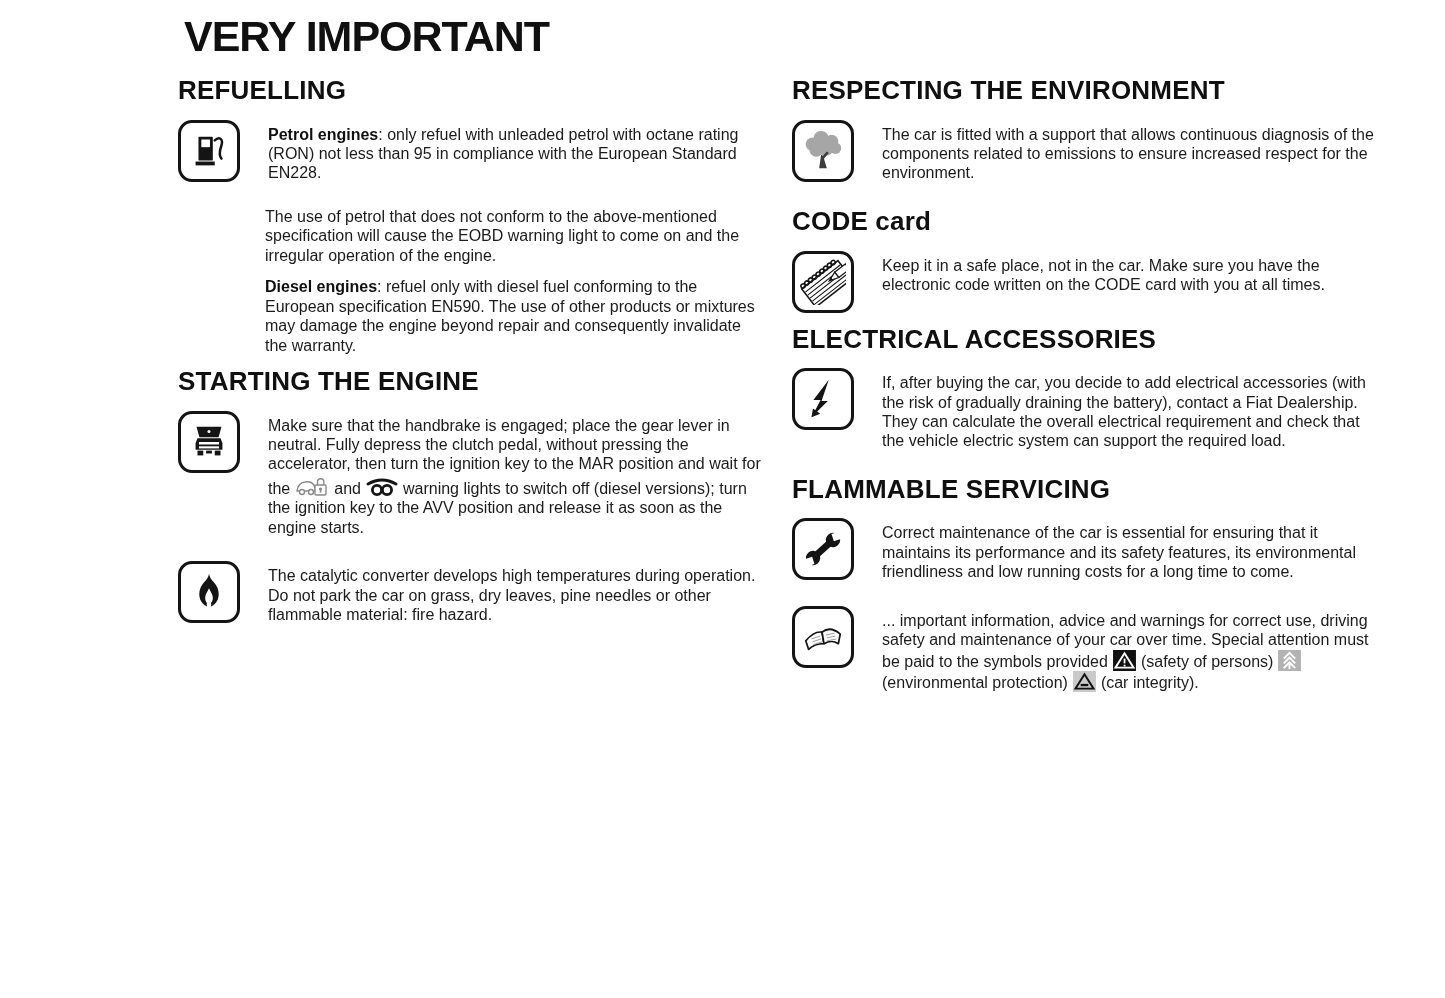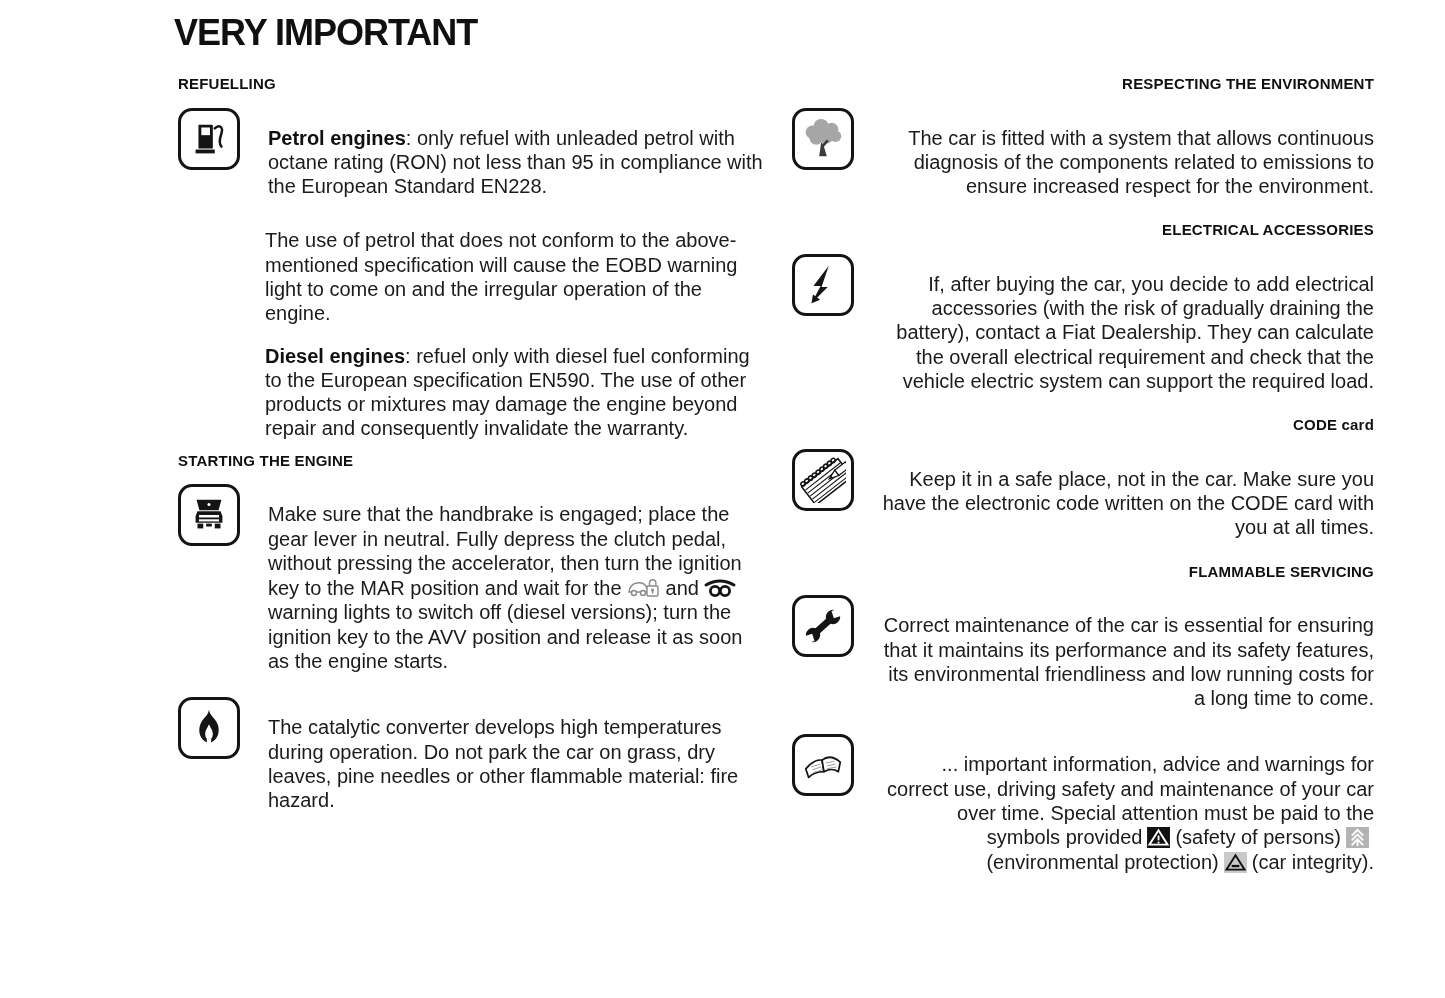--- a/index.html
+++ b/index.html
@@ -2,41 +2,41 @@
 <html><head>
 <meta charset="utf-8">
 <style>
   html,body{margin:0;padding:0;background:#ffffff;}
   body{
     width:1445px;height:998px;position:relative;overflow:hidden;
     font-family:"Liberation Sans",sans-serif;color:#161616;
     -webkit-font-smoothing:antialiased;
   }
   .page-title{
-    position:absolute;left:174px;top:12px;
-    font-size:36px;font-weight:700;letter-spacing:-1px;color:#101010;
+    position:absolute;left:184px;top:12px;
+    font-size:43px;font-weight:700;letter-spacing:-1px;color:#101010;
   }
   .col{position:absolute;top:76px;}
   .col-left{left:178px;width:585px;}
-  .col-right{left:792px;width:582px;text-align:right;}
+  .col-right{left:792px;width:582px;}
   h2.section-heading{
-    font-size:15px;font-weight:700;color:#101010;
+    font-size:26px;font-weight:700;color:#101010;
     margin:0 0 15px 0;letter-spacing:0.2px;line-height:1.1;
   }
   .section{margin-bottom:10px;}
   .iconrow{display:flex;align-items:flex-start;margin:0 0 12px 0;}
   .icon-box{
     width:56px;height:56px;flex:0 0 56px;
     border:3px solid #141414;border-radius:14px;background:#fff;
     display:flex;align-items:center;justify-content:center;
     margin-right:28px;
   }
   .icon-box svg{width:46px;height:46px;display:block;}
   p.body{
-    font-size:20px;line-height:1.215;margin:18px 0 12px 0;color:#1b1b1b;
+    font-size:16px;line-height:1.215;margin:5px 0 12px 0;color:#1b1b1b;
   }
   p.indent{margin-left:87px;}
   b.lead{font-weight:700;color:#101010;}
   .sym{
     display:inline-block;vertical-align:-4px;margin:0 5px;line-height:0;
   }
   .sym svg{display:block;}
 </style>
 </head>
 <body>
@@ -124,34 +124,21 @@
               <circle cx="13" cy="17" r="7"></circle>
                 <circle cx="22" cy="11" r="8"></circle>
                 <circle cx="33" cy="14" r="7"></circle>
               <circle cx="37" cy="21" r="6"></circle>
                 <circle cx="17" cy="23" r="7"></circle>
                 <circle cx="27" cy="21" r="8"></circle>
             </g>
             <path d="M22 28 L20 42 L28 42 L25 32 L30 26 L28 24.5 L24 29 Z" fill="#3c3c3c"></path>
           </svg>
         </div>
-        <p class="body">The car is fitted with a system that allows continuous diagnosis of the components related to emissions to ensure increased respect for the environment.</p>
-      </div>
-    </div>
-
-    <div class="section">
-      <h2 class="section-heading">ELECTRICAL ACCESSORIES</h2>
-      <div class="iconrow">
-        <div class="icon-box">
-          <svg viewBox="0 0 48 48">
-            <path d="M30 4 L14 25 L21.5 25 L12 43 L29 26 L22.5 26 Z" fill="#141414"></path>
-            <polygon points="12,43 13.5,34 21,39.5" fill="#141414"></polygon>
-          </svg>
-        </div>
-        <p class="body">If, after buying the car, you decide to add electrical accessories (with the risk of gradually draining the battery), contact a Fiat Dealership. They can calculate the overall electrical requirement and check that the vehicle electric system can support the required load.</p>
+        <p class="body">The car is fitted with a support that allows continuous diagnosis of the components related to emissions to ensure increased respect for the environment.</p>
       </div>
     </div>
 
     <div class="section">
       <h2 class="section-heading">CODE card</h2>
       <div class="iconrow">
         <div class="icon-box">
           <svg viewBox="0 0 48 48">
             <g transform="rotate(-38 24 24)">
               <rect x="2" y="16" width="48" height="24" fill="#fff" stroke="#141414" stroke-width="1.6"></rect>
@@ -177,20 +164,33 @@
               <polygon points="30,27 33.5,25.8 33.5,28.4" fill="#141414"></polygon>
               <rect x="40" y="23.5" width="14" height="7" fill="#fff" stroke="#141414" stroke-width="1.3"></rect>
             </g>
           </svg>
         </div>
         <p class="body">Keep it in a safe place, not in the car. Make sure you have the electronic code written on the CODE card with you at all times.</p>
       </div>
     </div>
 
     <div class="section">
+      <h2 class="section-heading">ELECTRICAL ACCESSORIES</h2>
+      <div class="iconrow">
+        <div class="icon-box">
+          <svg viewBox="0 0 48 48">
+            <path d="M30 4 L14 25 L21.5 25 L12 43 L29 26 L22.5 26 Z" fill="#141414"></path>
+            <polygon points="12,43 13.5,34 21,39.5" fill="#141414"></polygon>
+          </svg>
+        </div>
+        <p class="body">If, after buying the car, you decide to add electrical accessories (with the risk of gradually draining the battery), contact a Fiat Dealership. They can calculate the overall electrical requirement and check that the vehicle electric system can support the required load.</p>
+      </div>
+    </div>
+
+    <div class="section">
       <h2 class="section-heading">FLAMMABLE SERVICING</h2>
       <div class="iconrow">
         <div class="icon-box">
           <svg viewBox="0 0 48 48">
             <g transform="rotate(-42 24 24)">
               <circle cx="10" cy="24" r="7.5" fill="#141414"></circle>
               <circle cx="38" cy="24" r="7.5" fill="#141414"></circle>
               <rect x="10" y="20.5" width="28" height="7" fill="#141414"></rect>
               <rect x="-1" y="20" width="10" height="8" fill="#fff" transform="rotate(24 4 24)"></rect>
               <rect x="39" y="20" width="10" height="8" fill="#fff" transform="rotate(24 44 24)"></rect>

